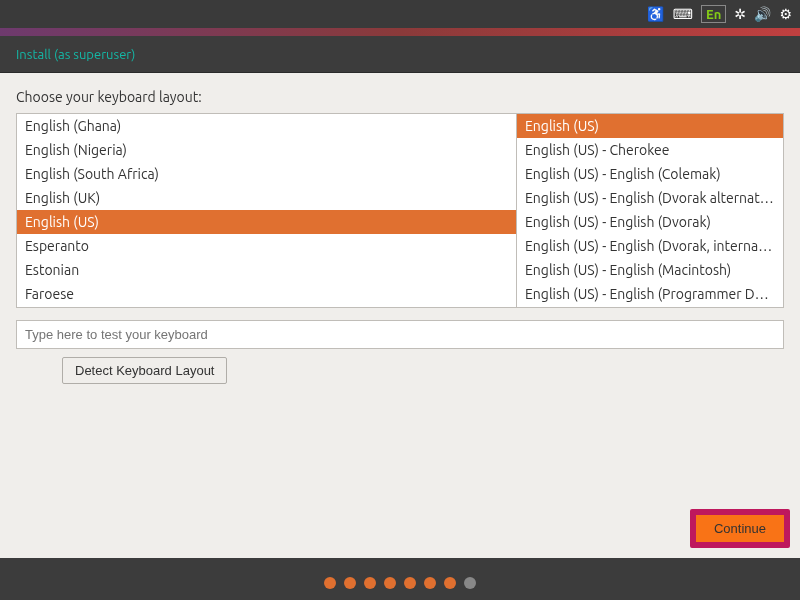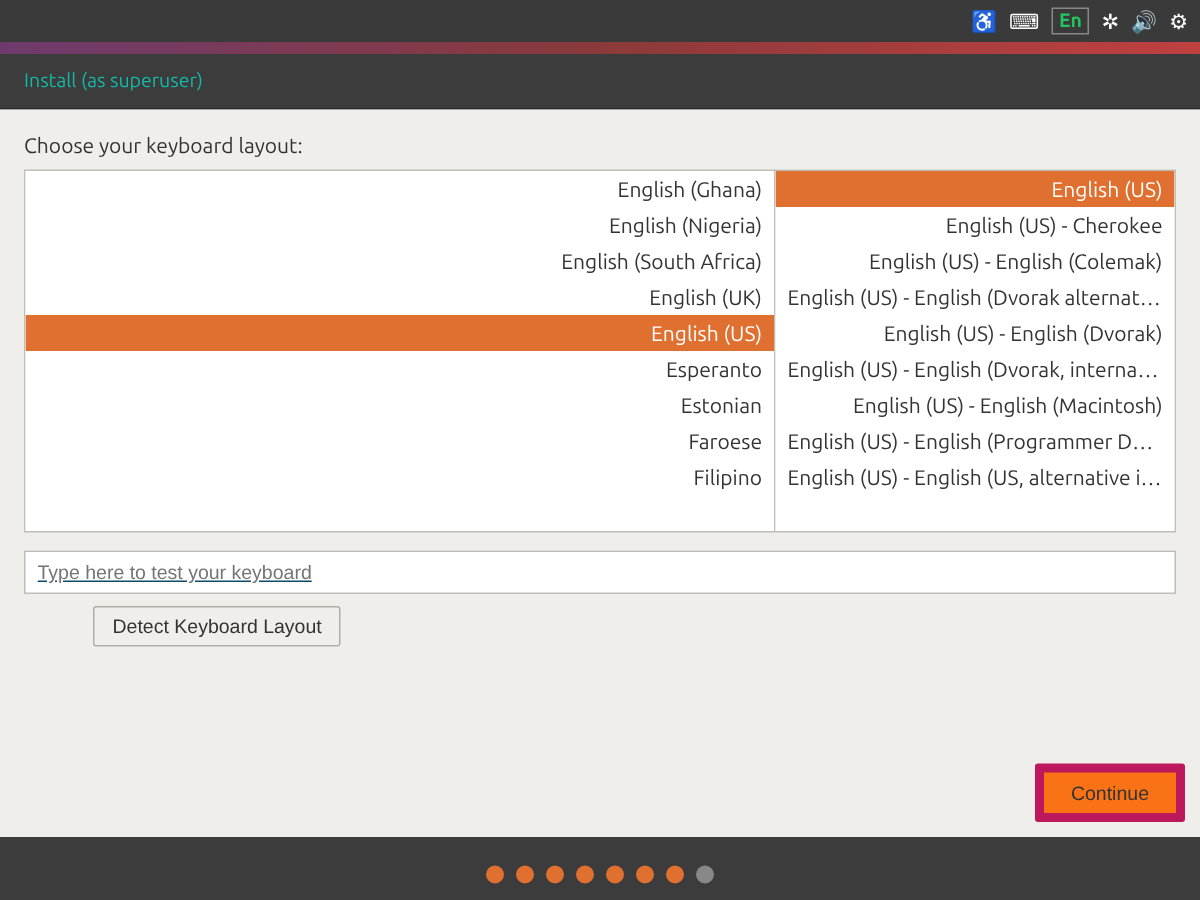--- a/index.html
+++ b/index.html
@@ -14,21 +14,21 @@
       justify-content: flex-end;
       padding: 0 8px;
       gap: 8px;
     }
     .system-bar-icon {
       color: white;
       font-size: 14px;
       cursor: pointer;
     }
     .system-bar-text {
-      color: #22c55e;
+      color: #84cc16;
       font-size: 13px;
       border: 1px solid #888;
       padding: 1px 4px;
       font-weight: bold;
     }
 
     
     .title-bar {
       height: 8px;
       background: linear-gradient(to right, #6e3a6e, #8b3a3a, #c04040);
@@ -66,23 +66,22 @@
     .choose-label {
       font-size: 14px;
       color: #333;
       margin-bottom: 8px;
     }
 
     
     .lists-container {
       display: flex;
       gap: 0;
-      height: 242px;
+      height: 195px;
       border: 1px solid #c0bdb8;
-      text-align: right;
     }
 
     .left-list {
       width: 500px;
       background: white;
       overflow-y: scroll;
       border-right: 1px solid #c0bdb8;
     }
     .right-list {
       flex: 1;
@@ -119,21 +118,20 @@
     
     .test-input {
       margin-top: 12px;
       width: 100%;
       padding: 6px 8px;
       font-size: 13px;
       border: 1px solid #c0bdb8;
       background: white;
       color: #0c4a6e;
       outline: none;
-      text-decoration: underline;
     }
 
     
     .detect-button {
       margin-top: 8px;
       padding: 5px 12px;
       font-size: 13px;
       background: #f0eeeb;
       border: 1px solid #b0ada8;
       color: #333;

